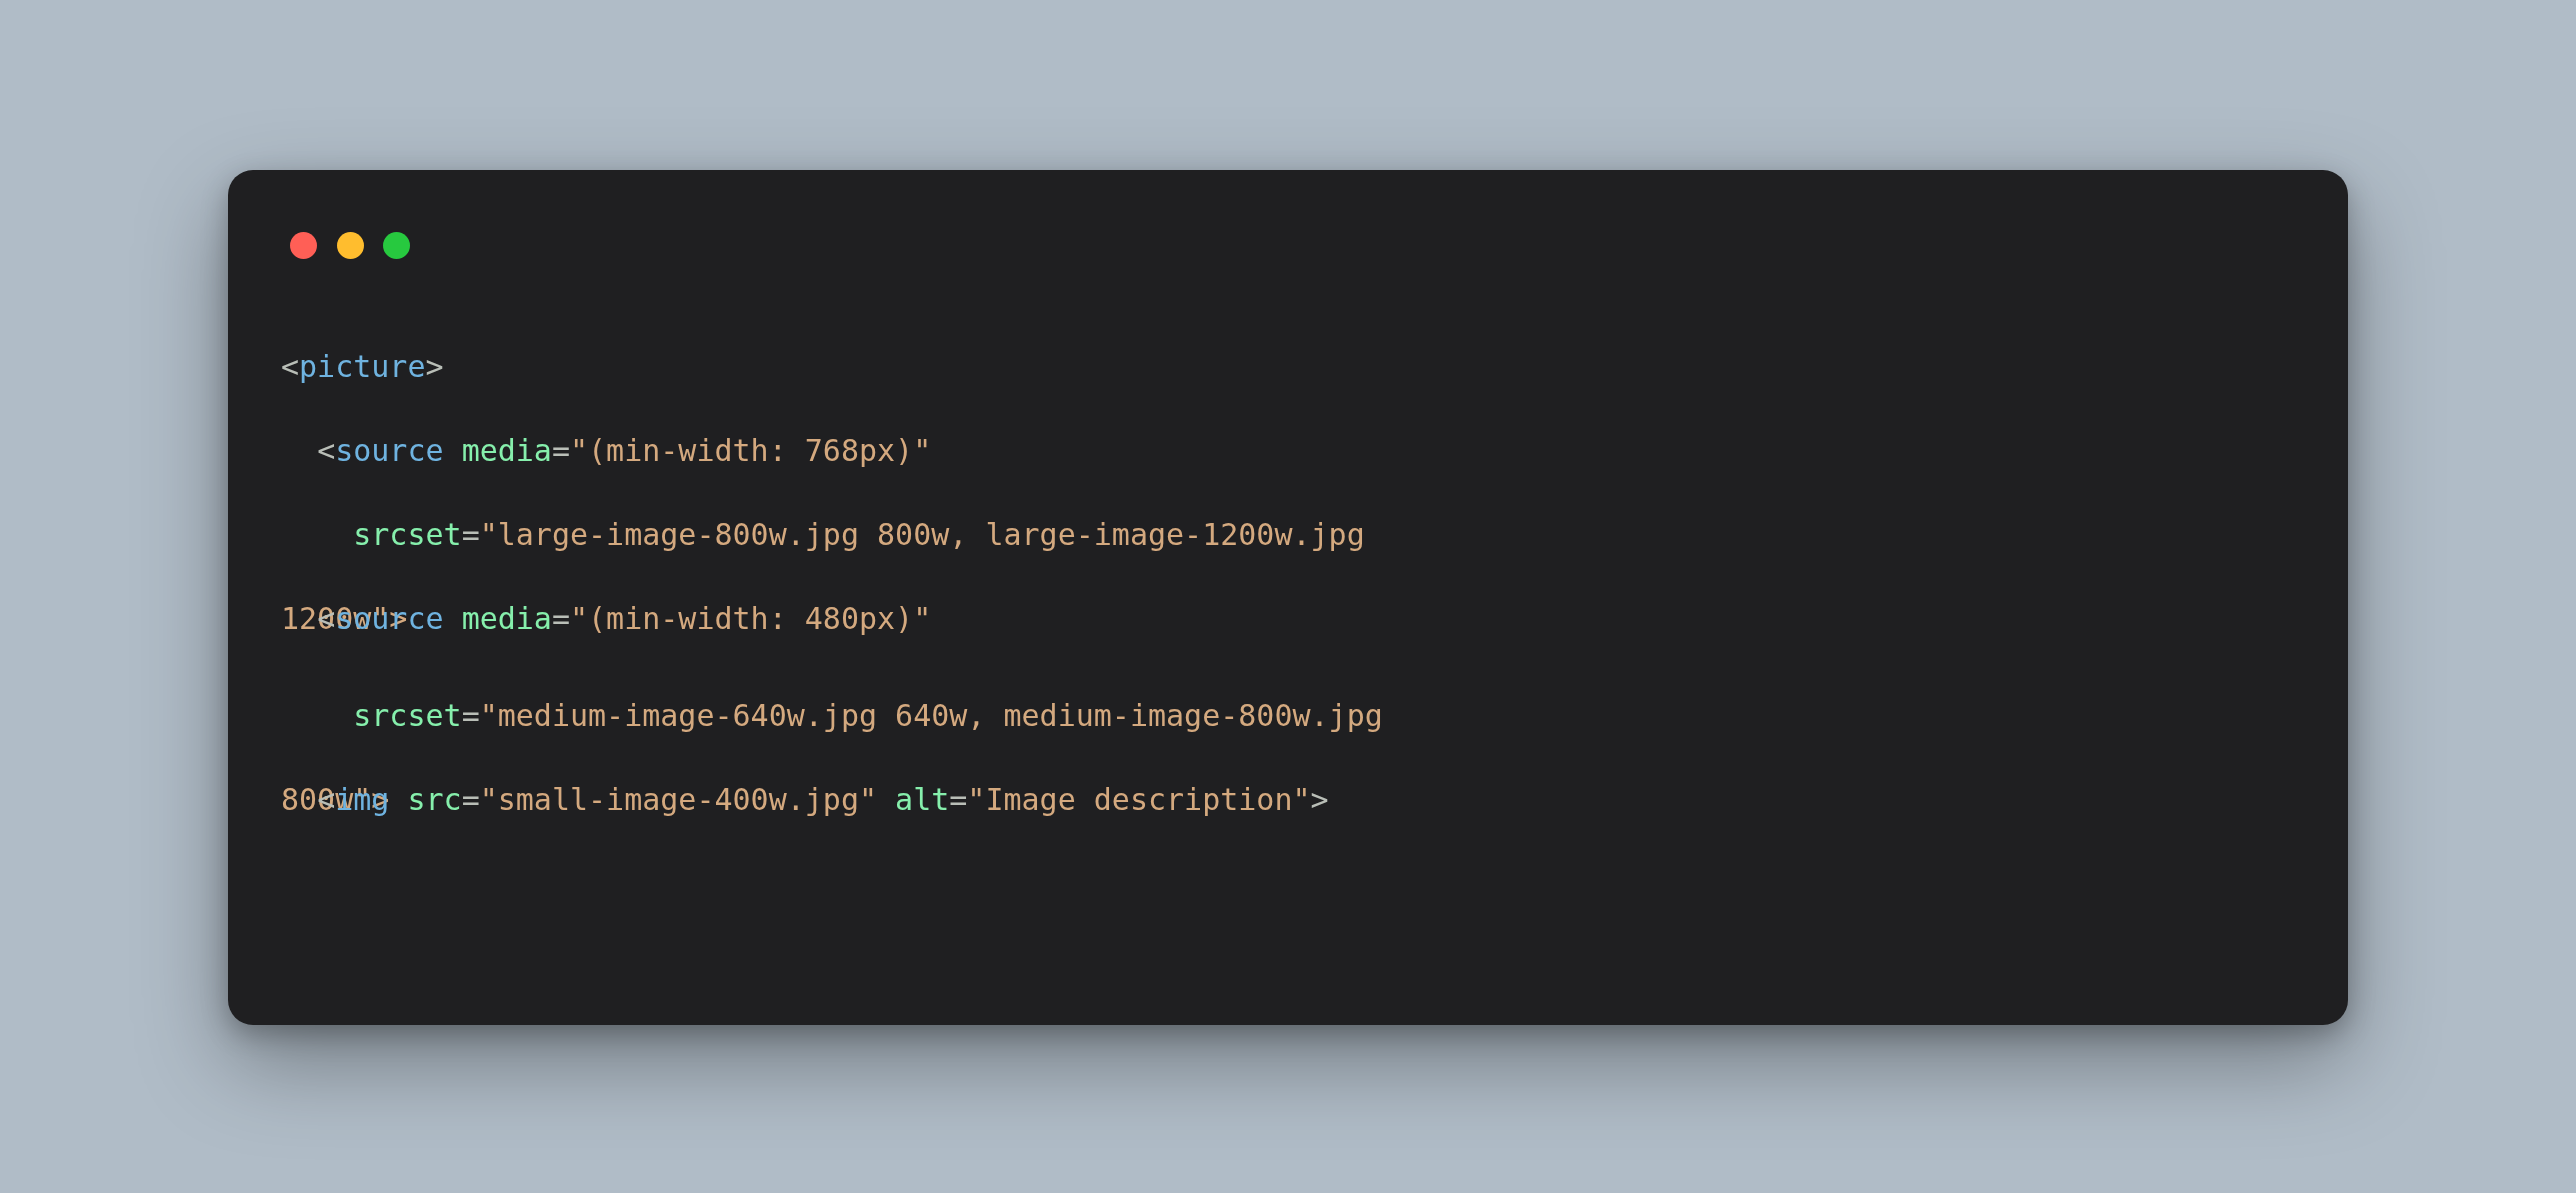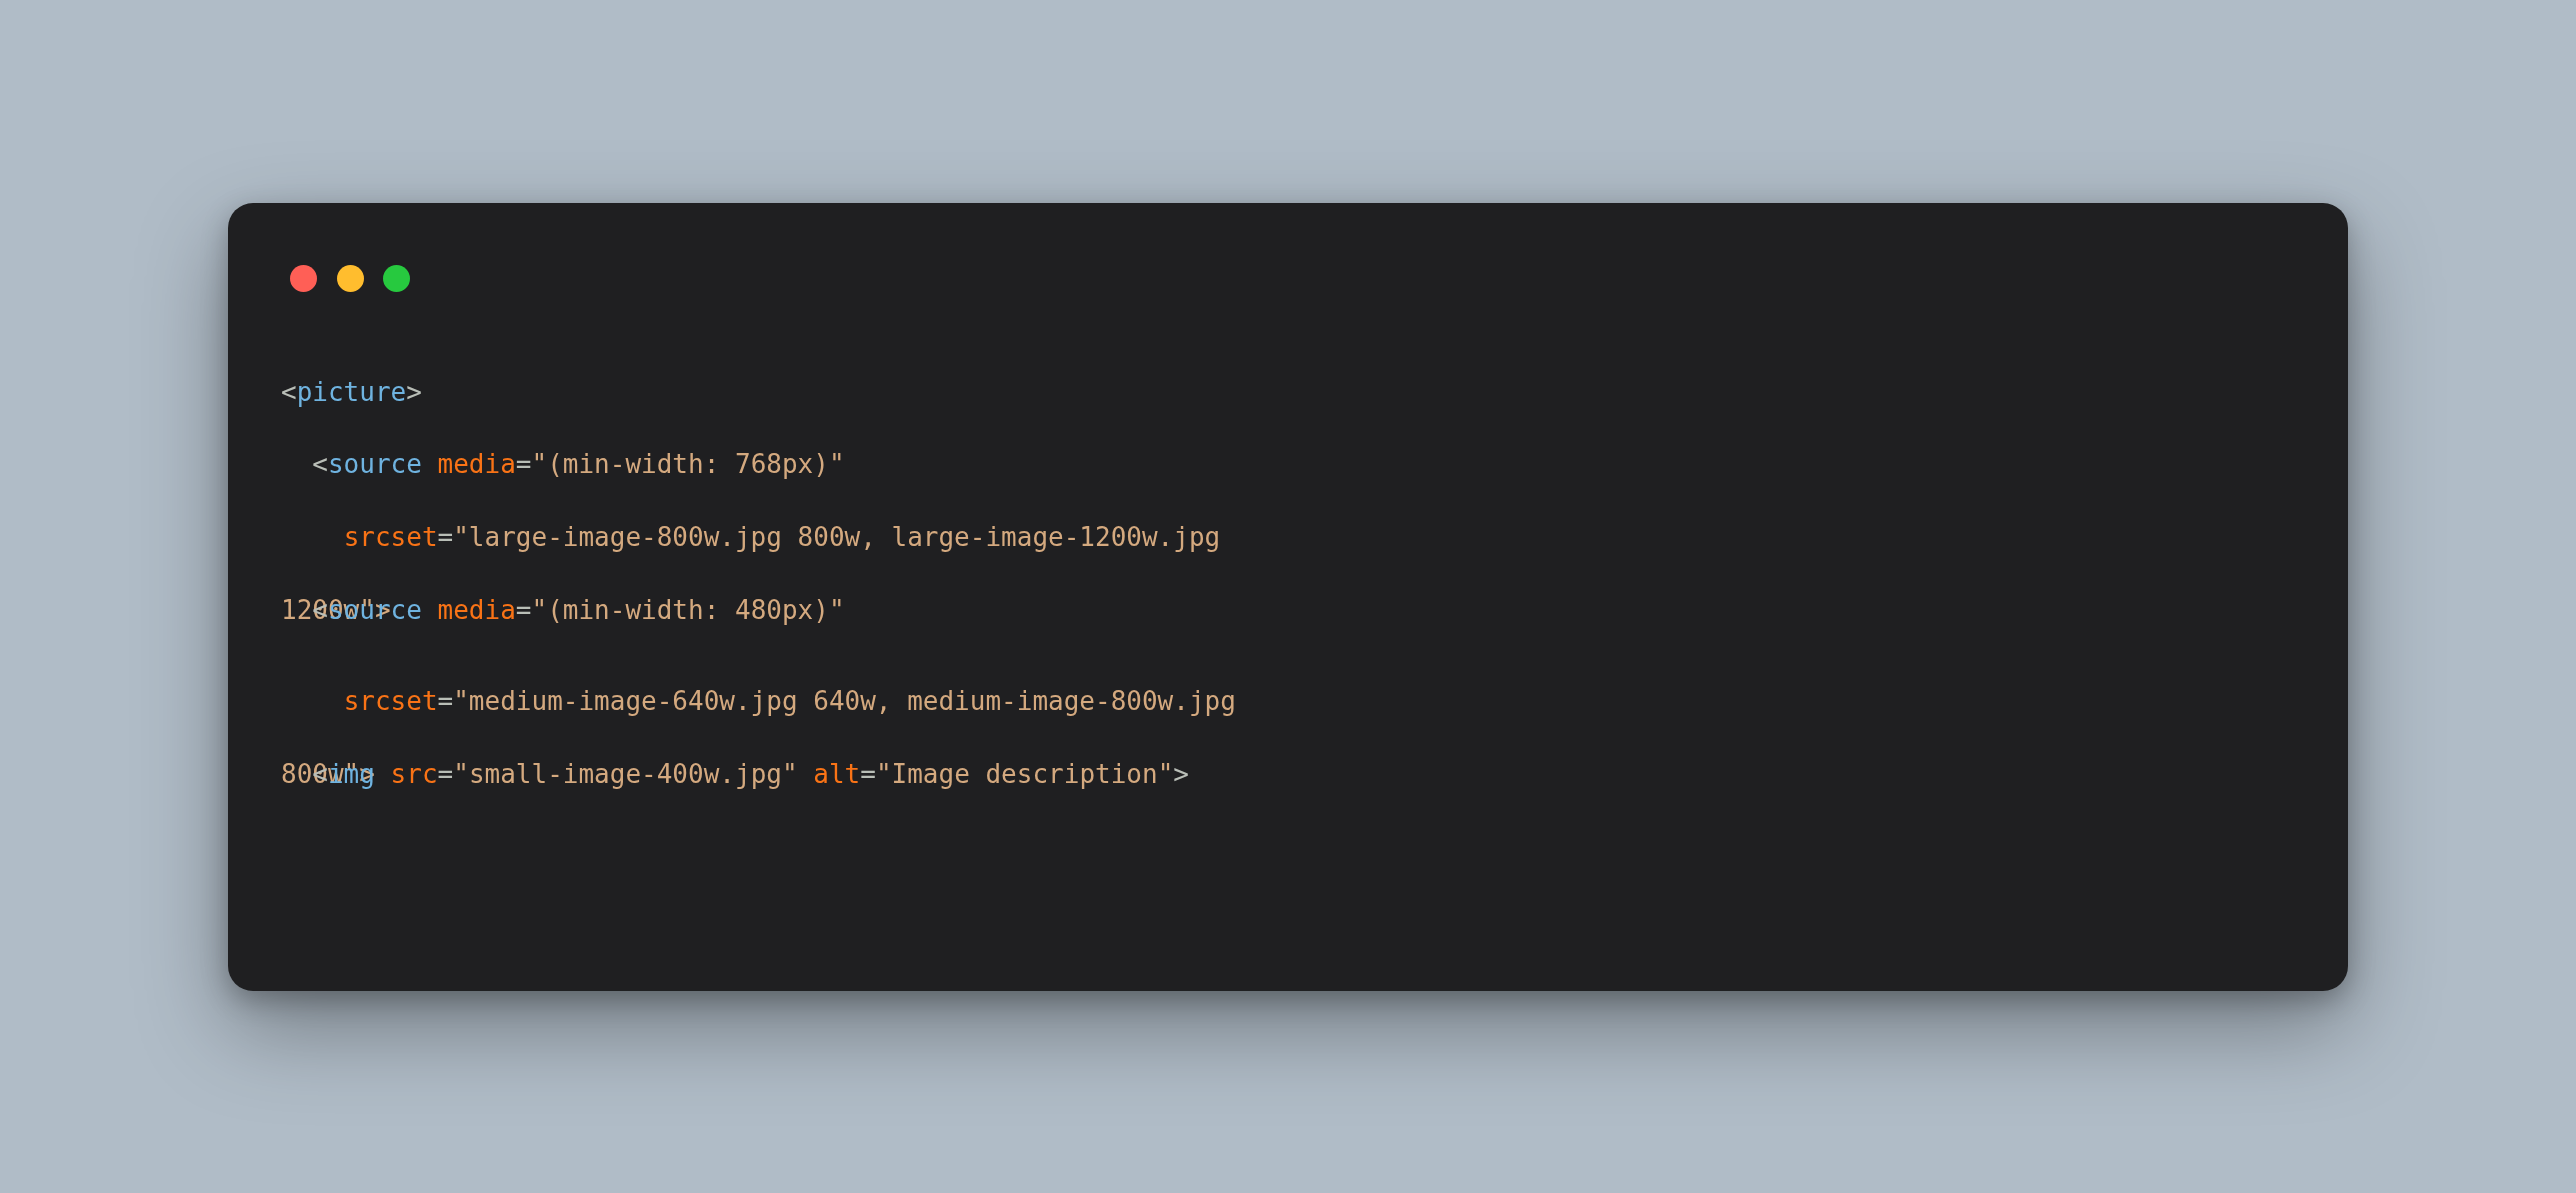--- a/index.html
+++ b/index.html
@@ -24,32 +24,32 @@
       gap: 19.6px;
       padding: 9px 9px 45px 9px;
     }
     .dot { width: 27px; height: 27px; border-radius: 50%; }
     .dot.red    { background: #ff5f56; }
     .dot.yellow { background: #ffbd2e; }
     .dot.green  { background: #27c93f; }
     .code {
       white-space: pre;
       color: #cfd2d6;
-      font-size: 26px;
+      font-size: 30px;
       line-height: 1.4;
       position: relative;
     }
     .line { display: block; }
     .overlap-wrap { position: relative; height: 55px; }
     .overlap-wrap .base,
     .overlap-wrap .over {
       position: absolute; left: 0; top: 0; white-space: pre;
     }
     .tag-name   { color: #6fb3e0; }
-    .attr-name  { color: #f97316; }
+    .attr-name  { color: #86efac; }
     .attr-value { color: #d4a97f; }
     .punct      { color: #b9beb7; }
   </style>
 </head>
 <body>
 
 <div class="window">
   <div class="traffic-lights">
     <div class="dot red"></div>
     <div class="dot yellow"></div>

